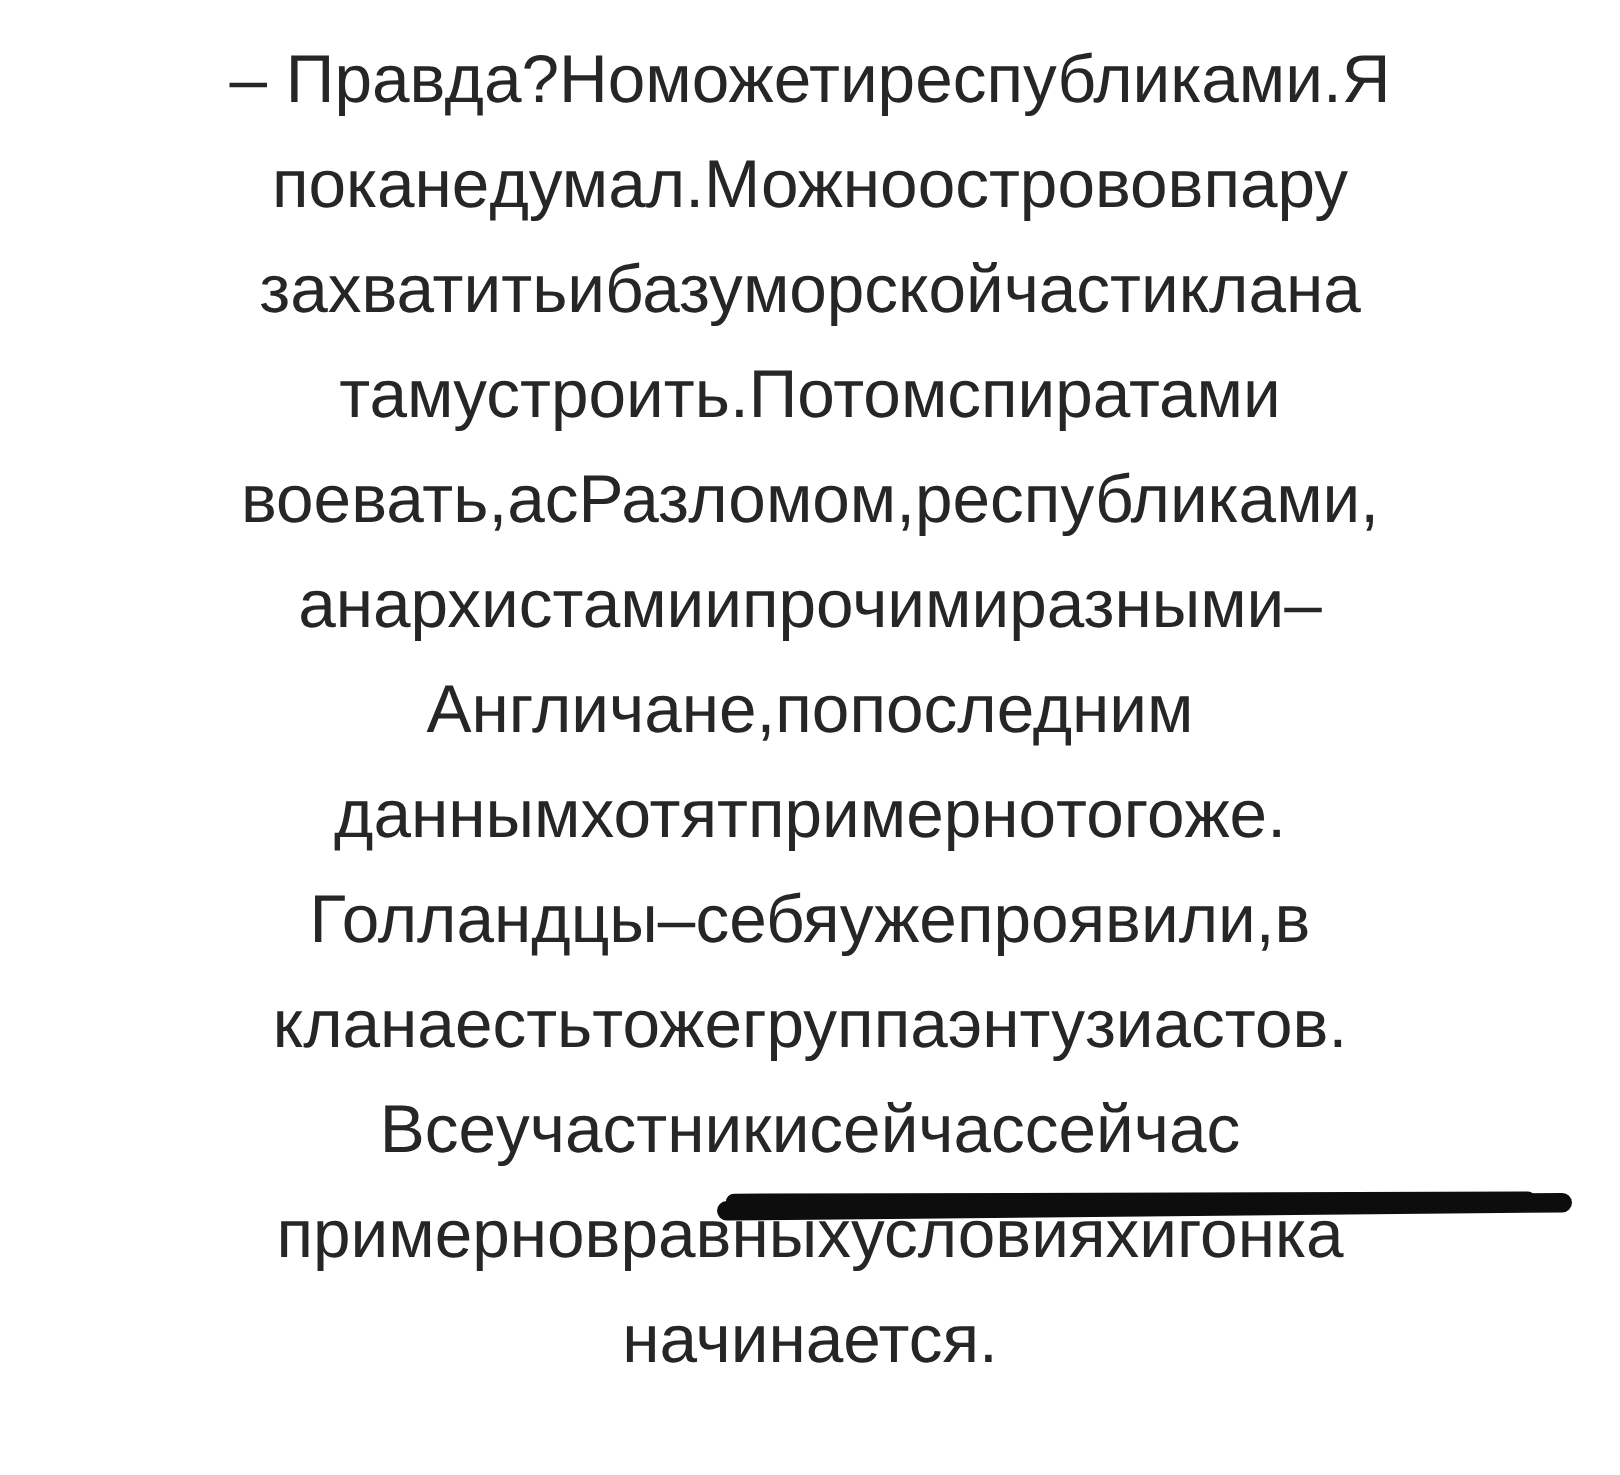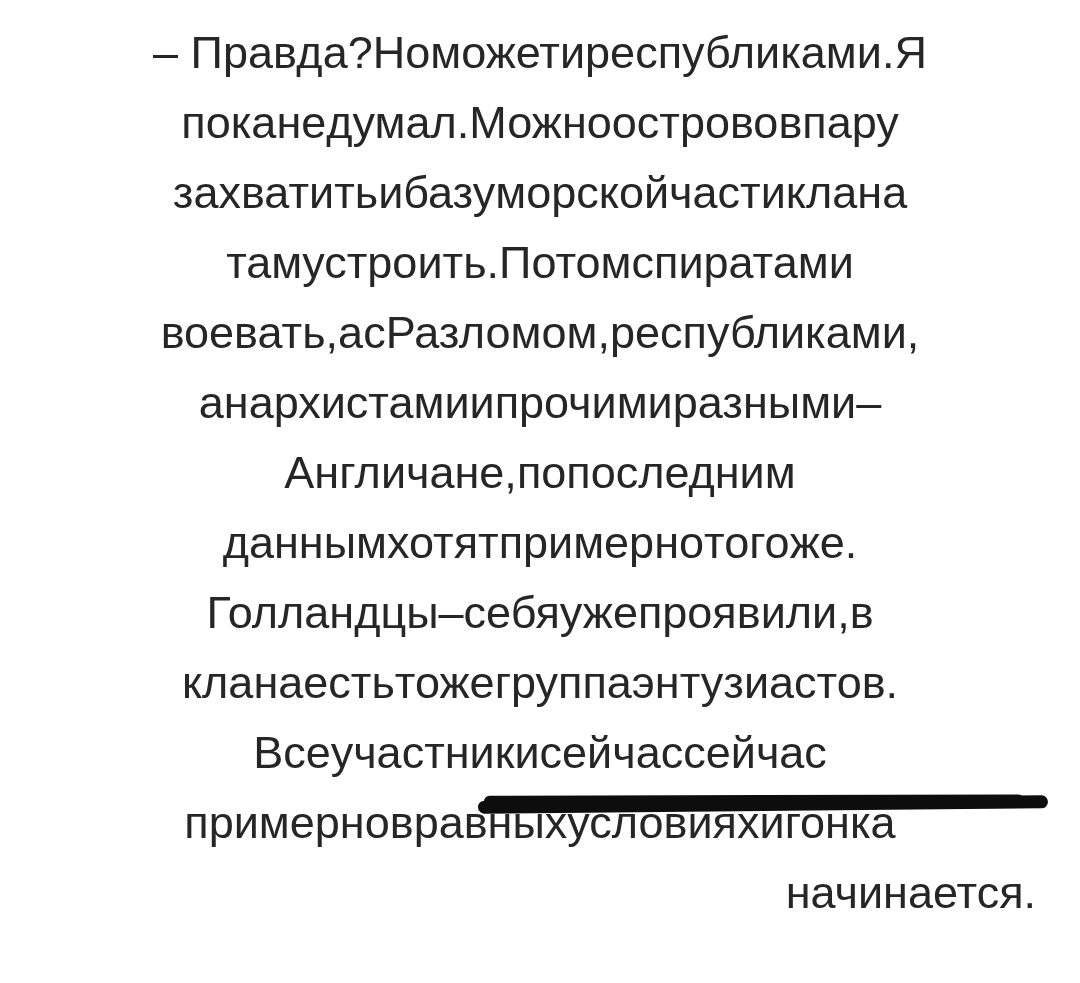--- a/index.html
+++ b/index.html
@@ -38,21 +38,21 @@
     display: flex;
     justify-content: center;
     white-space: nowrap;
   }
   .text-block .line.just .w {
     display: inline-block;
   }
   
   .text-block .line.last {
     display: block;
-    text-align: right;
+    text-align: center;
   }
   .underline-stroke {
     position: absolute;
     left: 478px;
     top: 798px;
     width: 570px;
     height: 13px;
     background: #0d0d0d;
     border-radius: 7px;
     transform: rotate(-0.55deg);

